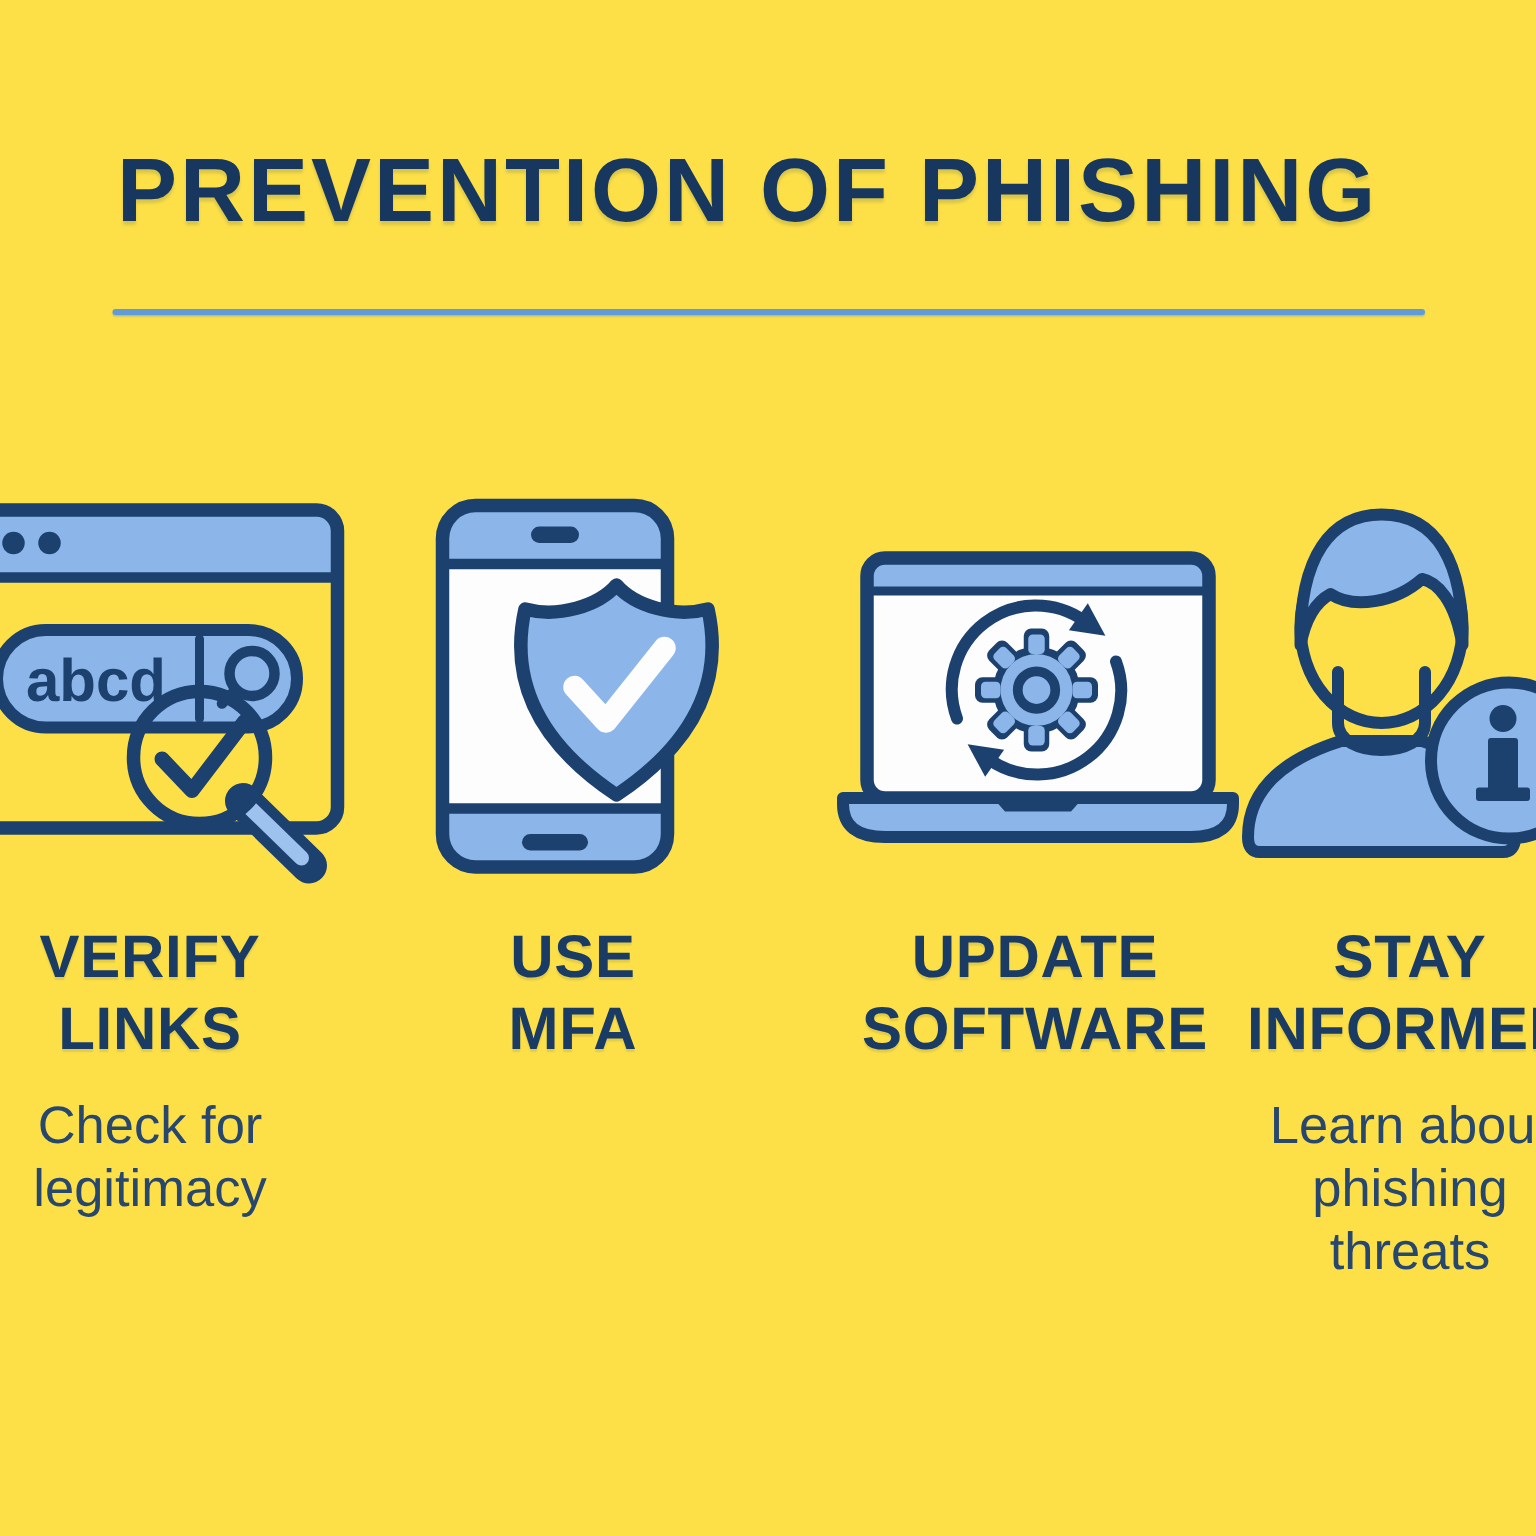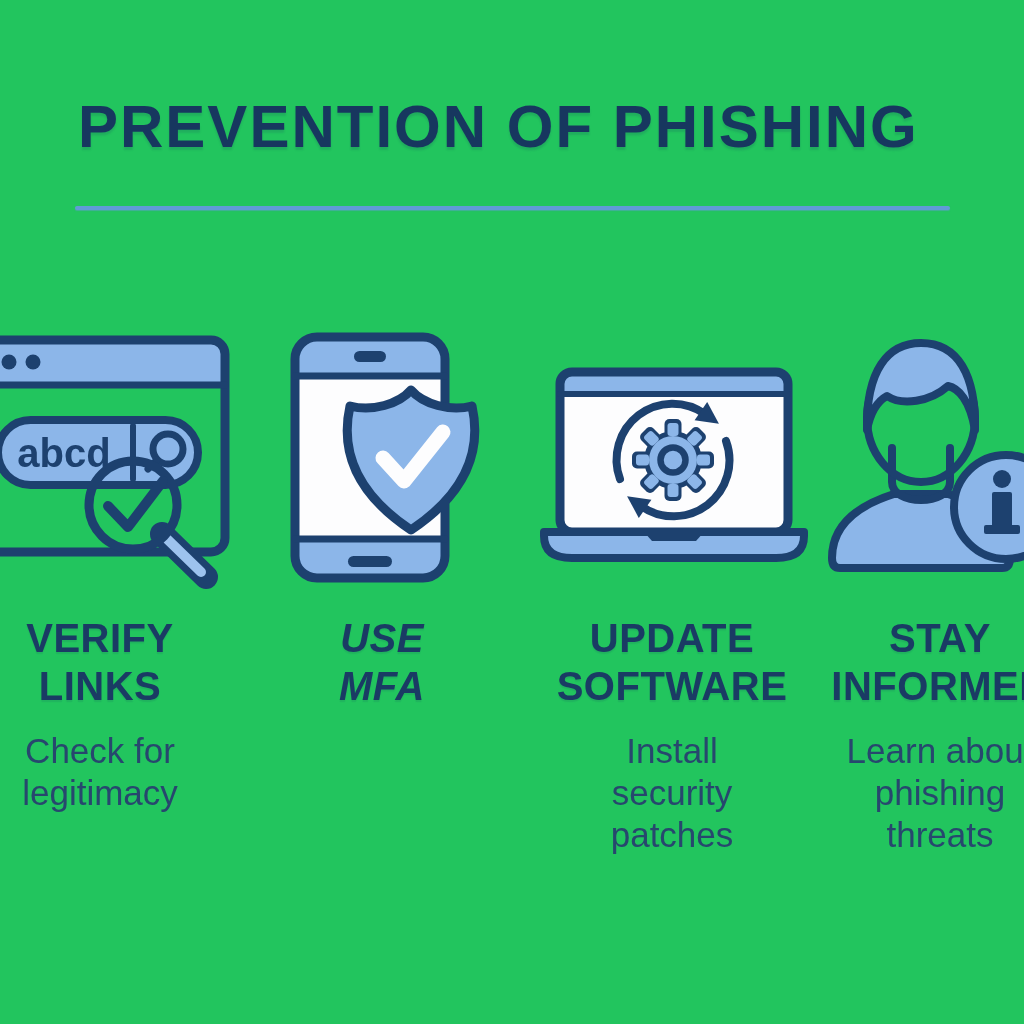--- a/index.html
+++ b/index.html
@@ -1,32 +1,32 @@
 <!DOCTYPE html>
 <html><head>
 <meta charset="utf-8">
 <style>
   html,body{margin:0;padding:0;background:#f6f7f9;}
   .canvas{
     position:relative;width:1024px;height:1024px;overflow:hidden;
-    background:#22c55e;
+    background:#fde047;
     font-family:"Liberation Sans","DejaVu Sans",sans-serif;
   }
   .title{
     position:absolute;left:78px;top:97px;margin:0;
     font-size:60px;font-weight:700;letter-spacing:2px;line-height:1;
     color:#17375f;white-space:nowrap;
     text-shadow:0 3px 2px rgba(23,55,95,.16);
   }
   .divider{
     position:absolute;left:75px;top:206px;width:875px;height:4px;
     background:#619bd7;border-radius:2px;box-shadow:0 1px 1px rgba(97,155,215,.5);
   }
   .col{position:absolute;top:0;width:300px;height:1024px;}
-  .col-1{left:-50px;} .col-2{left:232px;font-style:italic;} .col-3{left:522px;} .col-4{left:790px;}
+  .col-1{left:-50px;} .col-2{left:232px;} .col-3{left:540px;} .col-4{left:790px;}
   .icon{position:absolute;left:0;overflow:visible;}
   .icon-1,.icon-2,.icon-4{top:330px;width:300px;height:260px;}
   .icon-3{top:350px;width:300px;height:230px;}
   .heading{
     position:absolute;top:614px;width:100%;text-align:center;
     font-size:40px;font-weight:700;line-height:48px;color:#1a3b64;
     white-space:pre-line;letter-spacing:.5px;
     text-shadow:0 2px 1px rgba(23,55,95,.12);
   }
   .desc{
@@ -132,23 +132,20 @@
           </g>
           <circle class="sn" r="12.5" fill="#fdfdfe" stroke-width="6.5"></circle>
         </g>
       </g>
 
       <path class="fb sn" stroke-width="8" d="M22,182 L282,182 L282,186 Q282,208 254,208 L50,208 Q22,208 22,186 Z"></path>
       <path class="fn" d="M122,182 L182,182 L174,191 L130,191 Z"></path>
     </svg>
     <div class="heading">UPDATE
 SOFTWARE</div>
-    <div class="desc">Install
-security
-patches</div>
   </div>
 
   <div class="col col-4">
     <svg class="icon icon-4" viewBox="0 0 300 260">
 
       <path class="fb sn" stroke-width="8" d="M50,238 Q42,238 42,228 C42,196 66,176 104,164 L158,164 C196,176 220,196 220,228 Q220,238 212,238 Z"></path>
 
       <path class="sn" d="M102,118 L102,152 C102,176 160,176 160,152 L160,118" fill="#fdfdfe" stroke-width="8"></path>
 
       <ellipse class="sn" cx="131" cy="88" rx="54" ry="64" fill="#fdfdfe" stroke-width="8"></ellipse>

